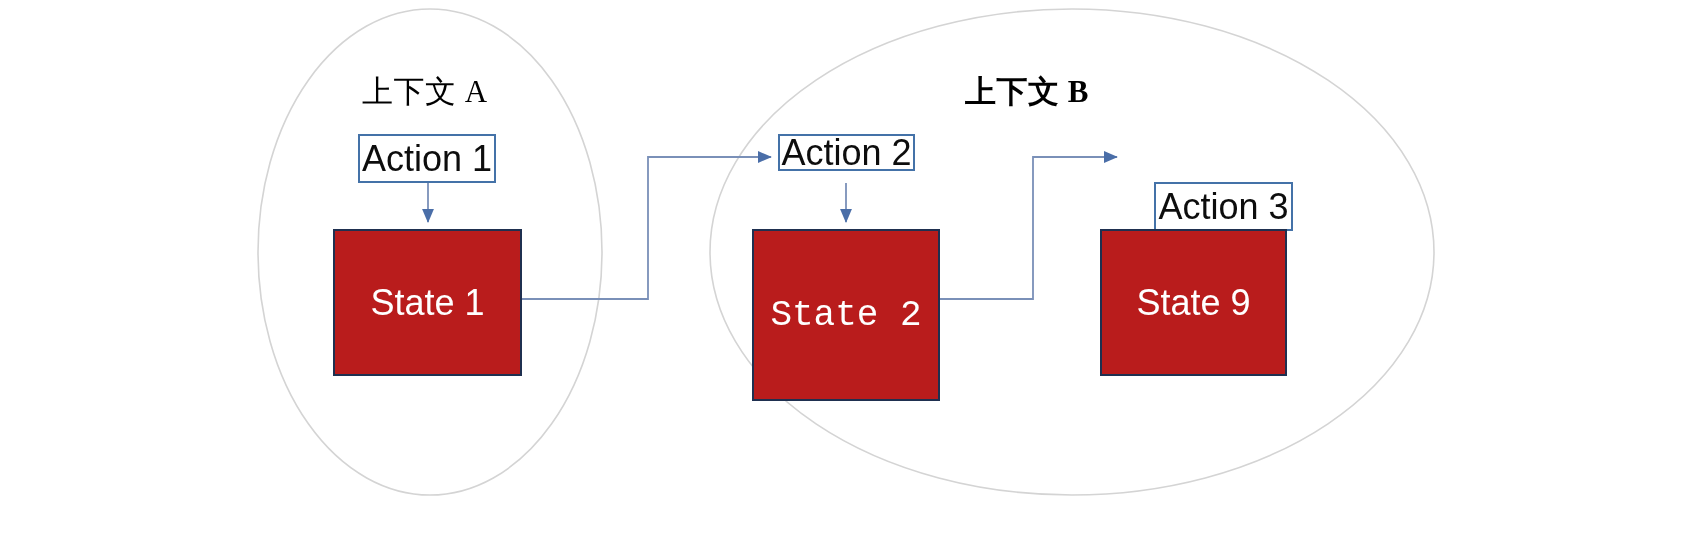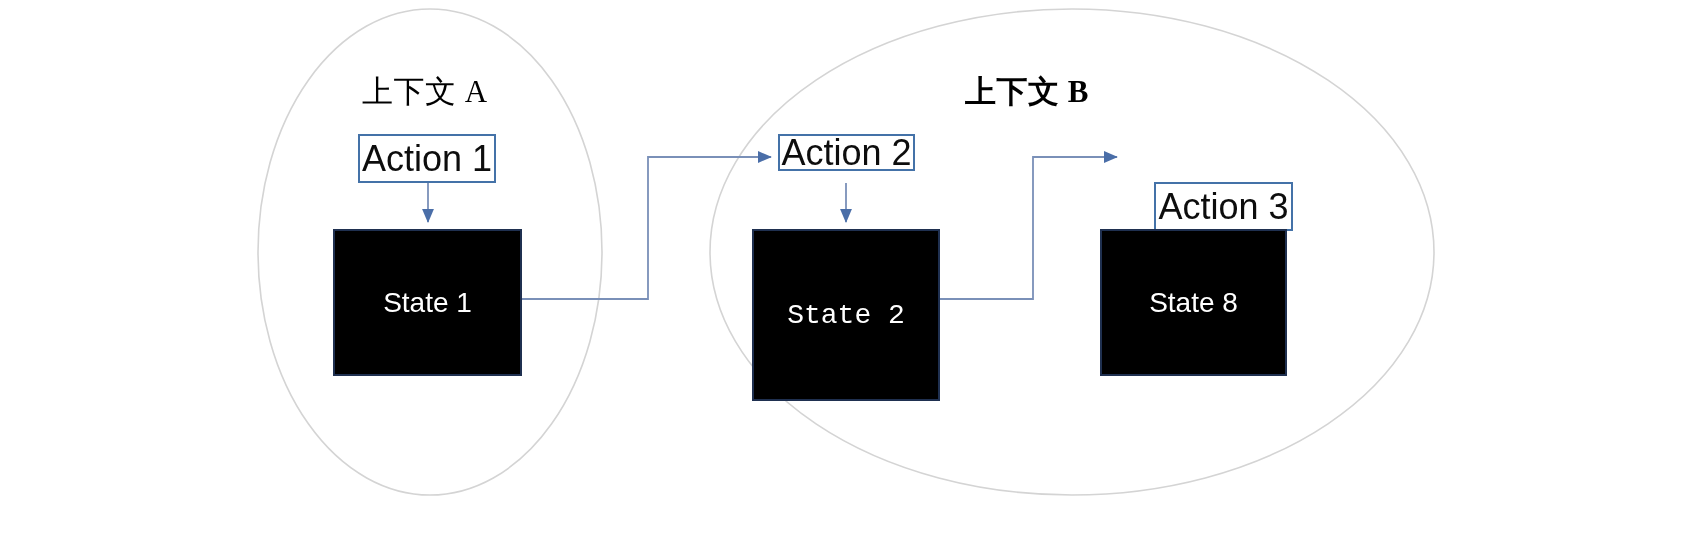--- a/index.html
+++ b/index.html
@@ -41,28 +41,28 @@
     display: flex;
     align-items: center;
     justify-content: center;
     font-family: "Liberation Sans", sans-serif;
     font-size: 36px;
     color: #0d0d0d;
     white-space: nowrap;
   }
   .state-box {
     position: absolute;
-    background: #000000;
+    background: #b91c1c;
     border: 2px solid #1f3050;
     box-sizing: border-box;
     display: flex;
     align-items: center;
     justify-content: center;
     font-family: "Liberation Sans", sans-serif;
-    font-size: 28px;
+    font-size: 36px;
     color: #ffffff;
     white-space: nowrap;
   }
 </style>
 </head>
 <body>
 
 <div id="canvas">
 
   <svg id="diagram-svg" viewBox="0 0 1690 548" xmlns="http://www.w3.org/2000/svg">
@@ -90,16 +90,16 @@
       <div class="ctx-label" style="left: 965px; top: 52px; font-weight: bold;">上下文 B</div>
     </div>
   <div id="actions-layer">
       <div class="action-box" style="left: 358px; top: 134px; width: 138px; height: 49px;">Action 1</div>
       <div class="action-box" style="left: 778px; top: 134px; width: 137px; height: 37px;">Action 2</div>
       <div class="action-box" style="left: 1154px; top: 134px; width: 139px; height: 49px; margin-top: 48px;">Action 3</div>
     </div>
   <div id="states-layer">
       <div class="state-box" style="left: 333px; top: 229px; width: 189px; height: 147px;">State 1</div>
       <div class="state-box" style="left: 752px; top: 229px; width: 188px; height: 172px; font-family: Liberation Mono, monospace;">State 2</div>
-      <div class="state-box" style="left: 1100px; top: 229px; width: 187px; height: 147px;">State 8</div>
+      <div class="state-box" style="left: 1100px; top: 229px; width: 187px; height: 147px;">State 9</div>
     </div>
 
 </div>
 
 </body></html>

